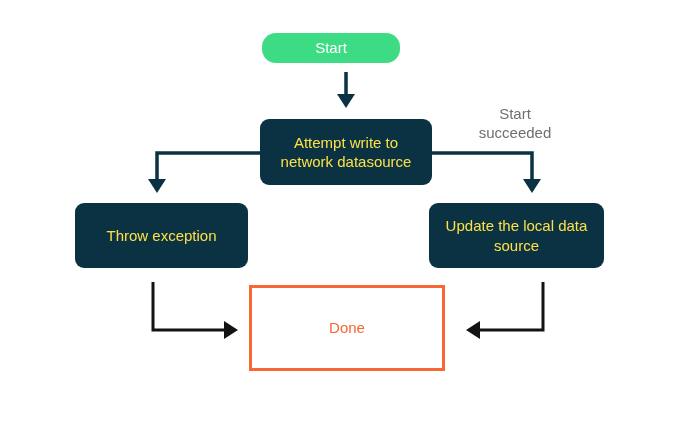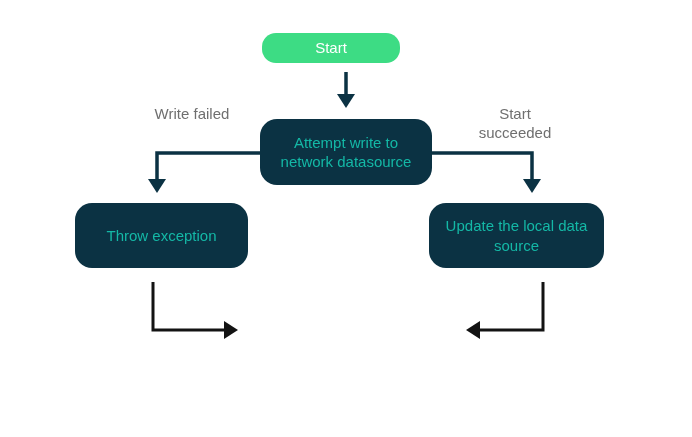--- a/index.html
+++ b/index.html
@@ -25,22 +25,22 @@
     font-size: 15px;
     line-height: 1.3;
   }
   .node.green {
     background: var(--green, #3DDC84);
     color: #ffffff;
     border-radius: 4px;
   }
   .node.navy {
     background: var(--navy, #073042);
-    color: #14b8a6;
-    border-radius: 17px;
+    color: #fde047;
+    border-radius: 9px;
     padding: 4px 8px;
   }
   .node.outline-orange {
     background: #ffffff;
     border: 3px solid var(--orange, #F86734);
     color: var(--orange, #F86734);
   }
   .edge-label {
     position: absolute;
     color: var(--gray, #6F6F6F);
@@ -89,18 +89,18 @@
   </svg>
 
   <div class="node green" style="left:262px; top:33px; width:138px; height:30px;border-radius:14px;">Start</div>
 
   <div class="node navy" style="left:260px; top:119px; width:172px; height:66px;">Attempt write to network datasource</div>
 
   <div class="node navy" style="left:75px; top:203px; width:173px; height:65px;">Throw exception</div>
 
   <div class="node navy" style="left:429px; top:203px; width:175px; height:65px;">Update the local data source</div>
 
+  <div class="node outline-orange" style="left:249px; top:285px; width:196px; height:86px;">Done</div>
 
-  <div class="edge-label" style="left:152px; top:105px; width:80px;">Write failed</div>
 
   <div class="edge-label" style="left:465px; top:105px; width:100px;">Start succeeded</div>
 
 </div>
 
 </body></html>

